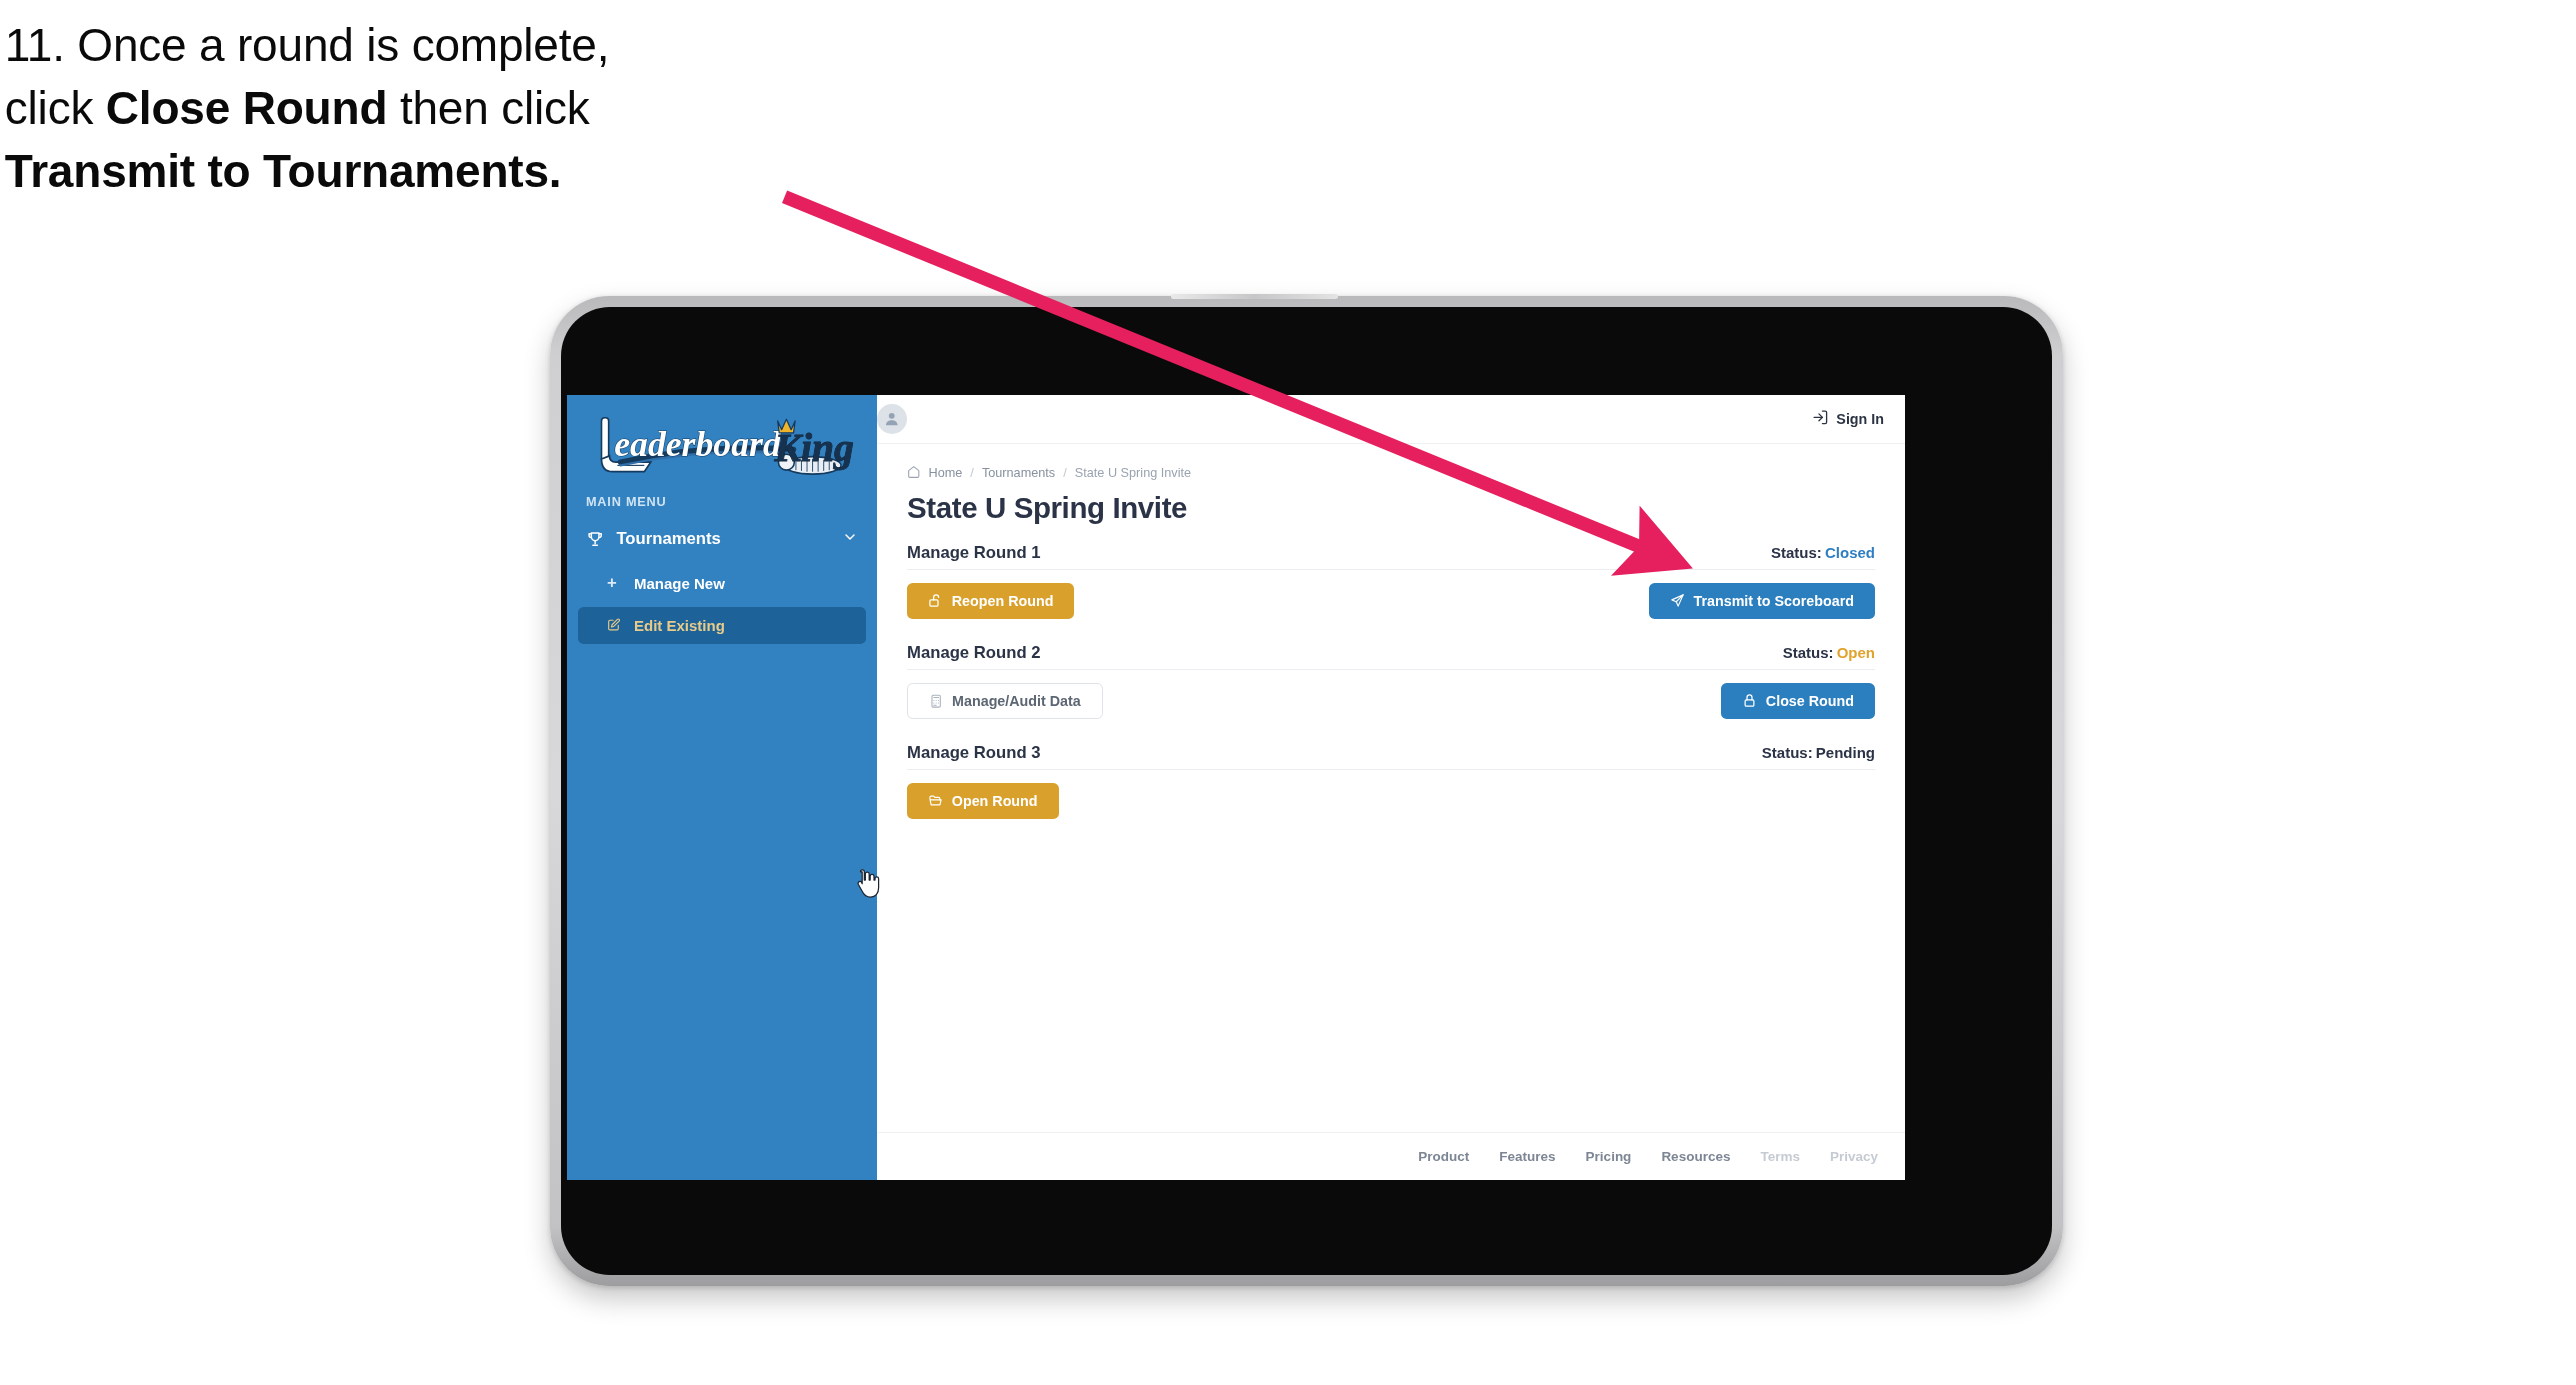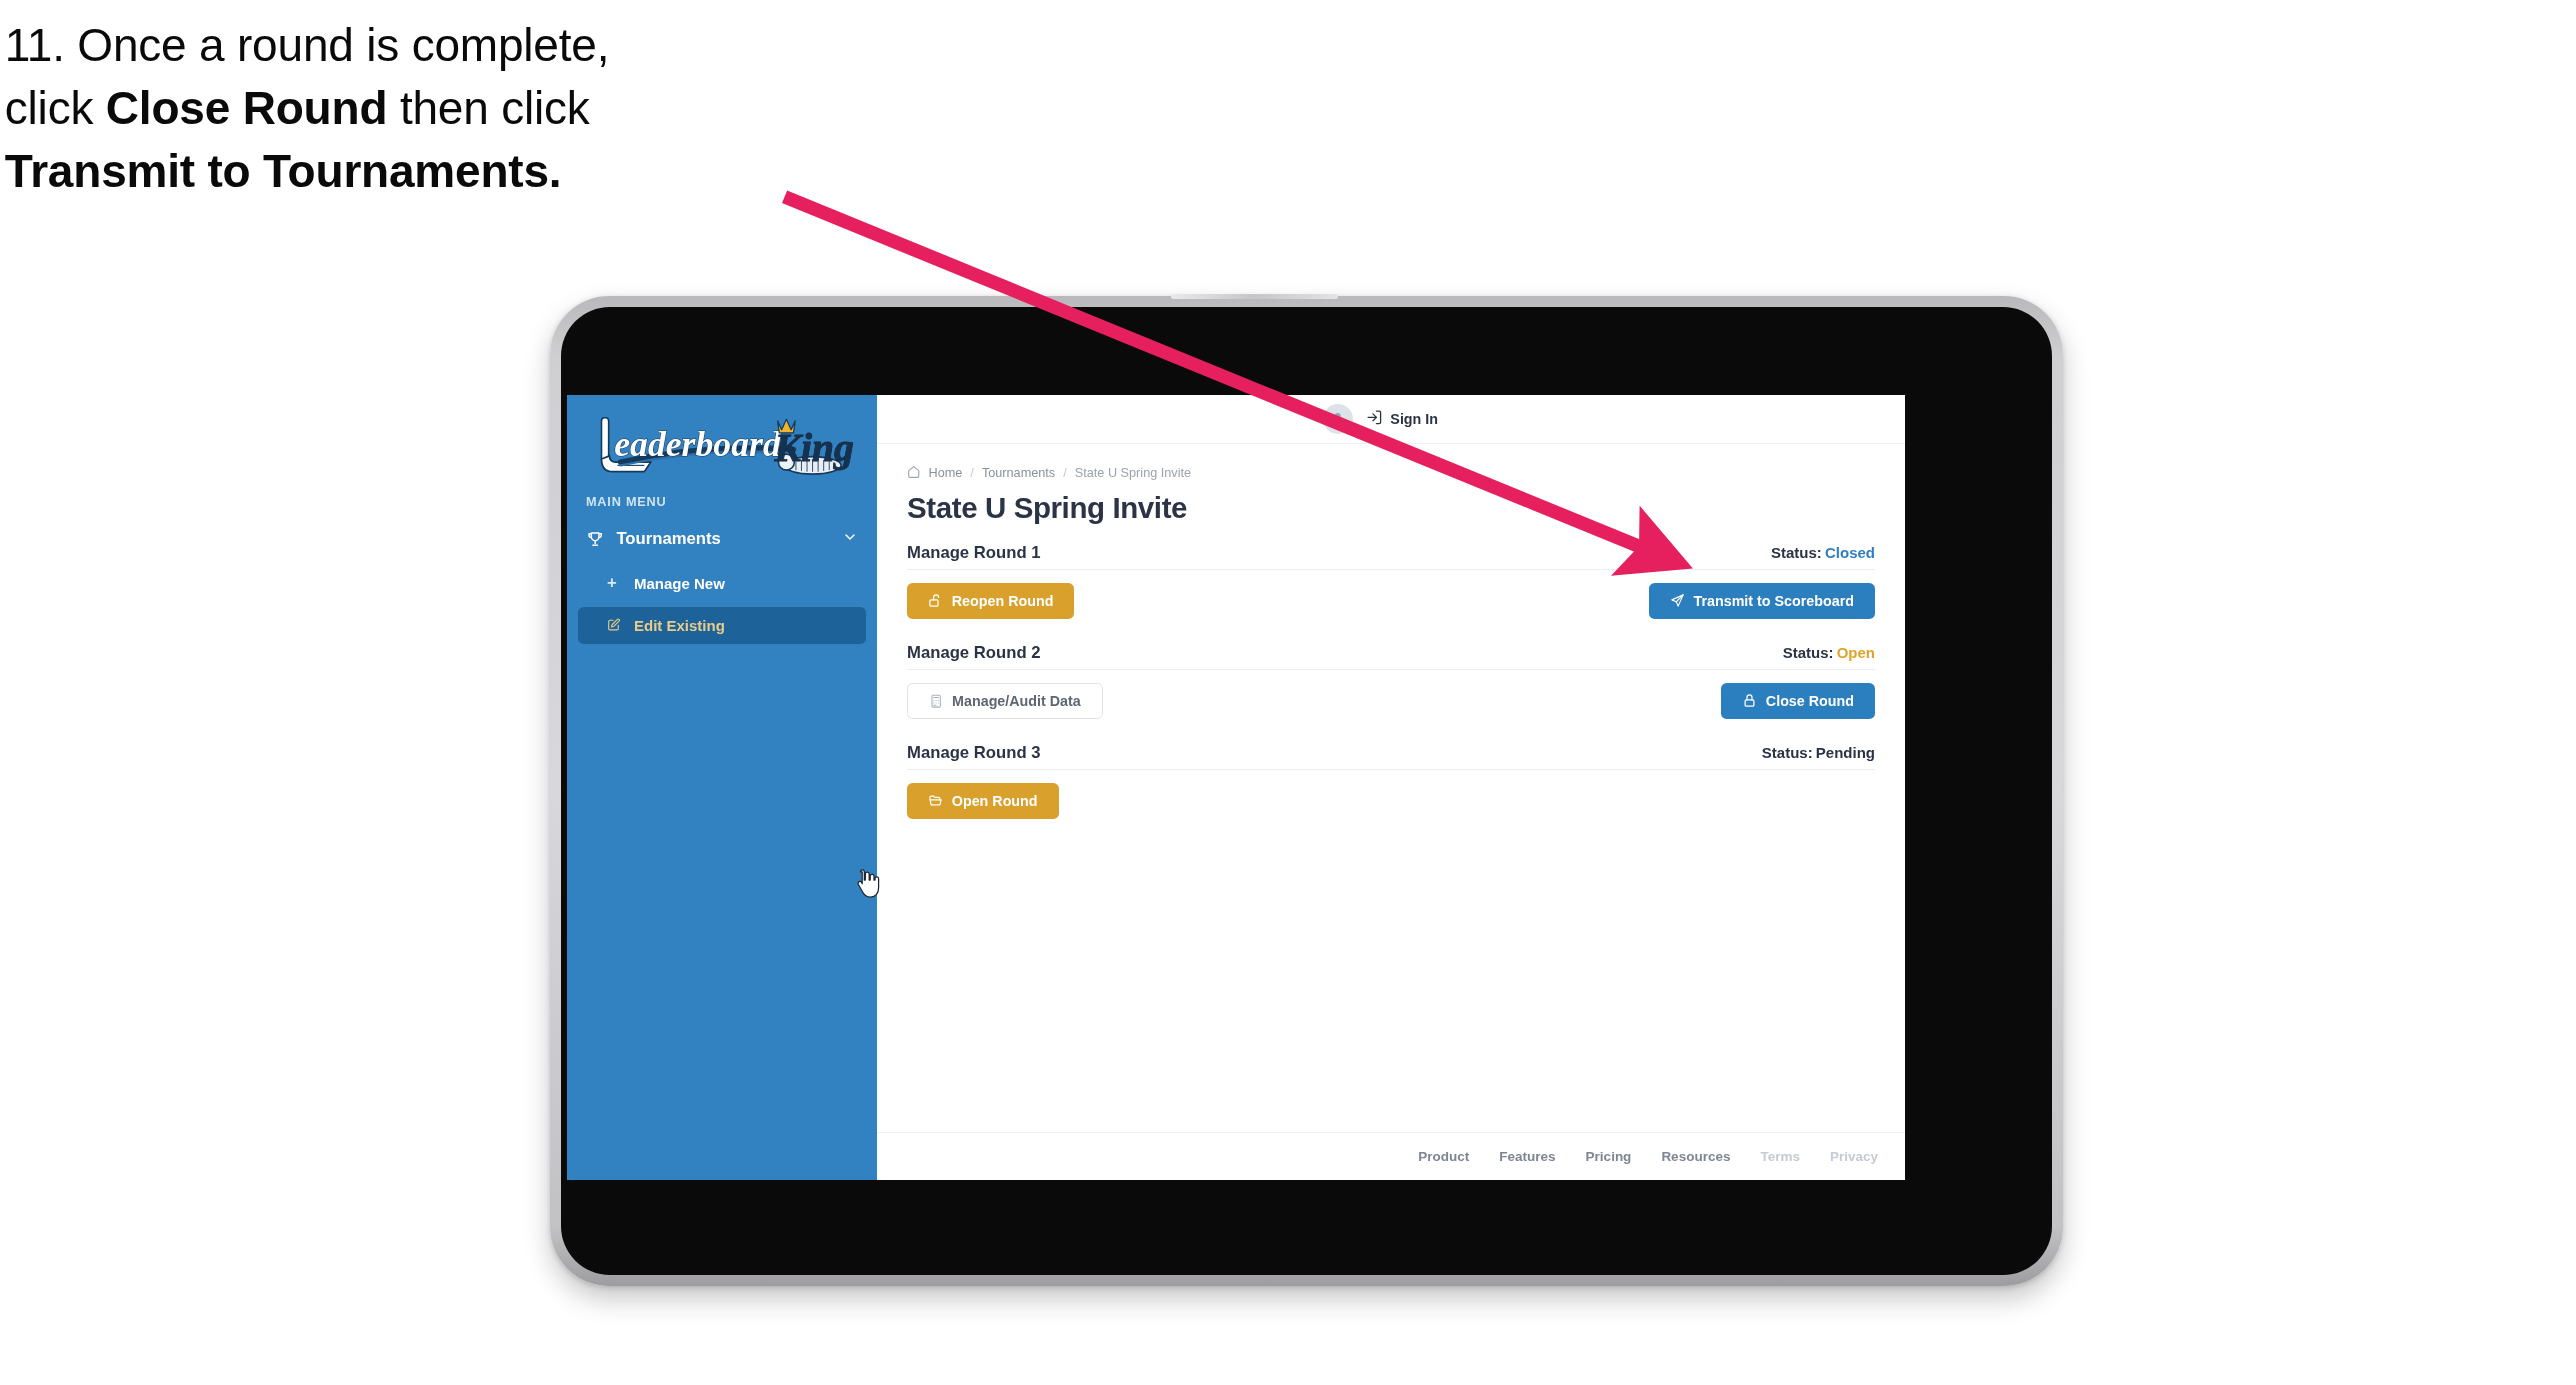--- a/index.html
+++ b/index.html
@@ -124,21 +124,21 @@
   
   #main {
     flex: 1 1 auto;
     background: #ffffff;
     display: flex; flex-direction: column;
     position: relative;
   }
   #topbar {
     height: 49px;
     border-bottom: 0.8px solid #eef0f2;
-    display: flex; align-items: center; justify-content: center;
+    display: flex; align-items: center; justify-content: space-between;
     padding-right: 21px;
     gap: 12.7px;
   }
   .avatar {
     width: 30px; height: 30px; border-radius: 50%;
     background: #dde2e8;
     display: flex; align-items: center; justify-content: center;
   }
   .signin {
     display: flex; align-items: center; gap: 8px;

